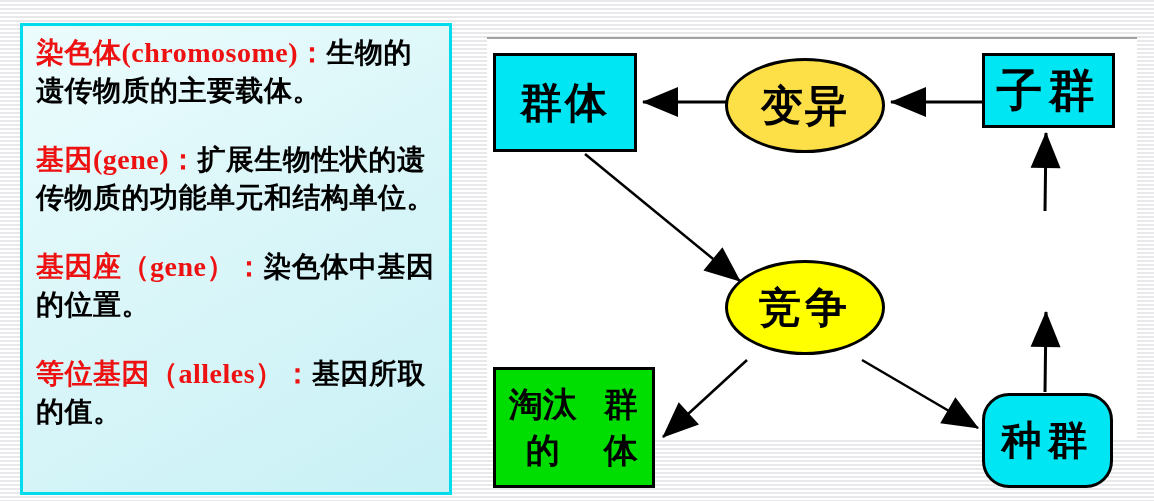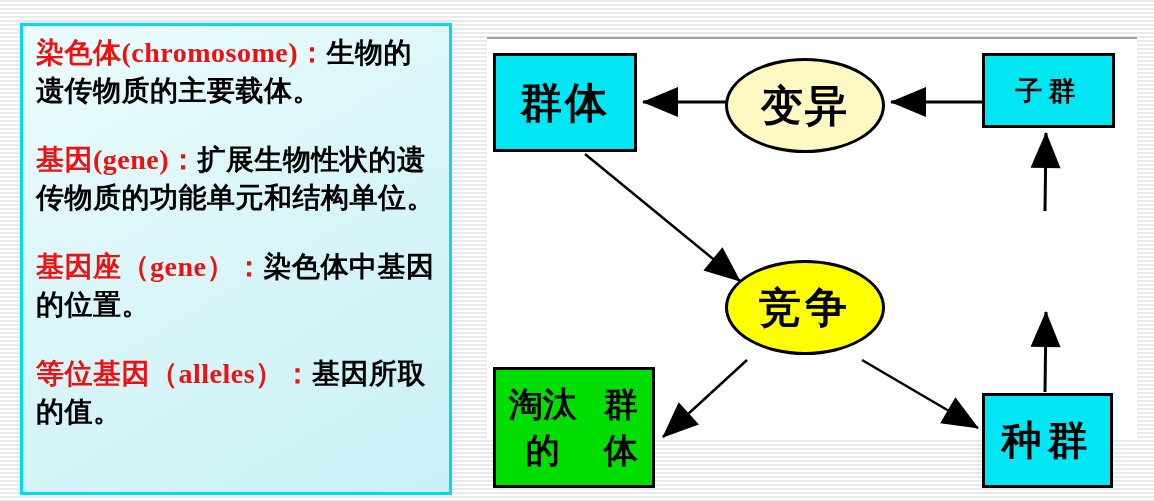--- a/index.html
+++ b/index.html
@@ -28,24 +28,24 @@
   .diagram-panel svg{position:absolute;left:0;top:0;pointer-events:none;}
   .node{
     position:absolute;box-sizing:border-box;border:3px solid #000;
     display:flex;align-items:center;justify-content:center;
     font-weight:bold;color:#000;text-align:center;
     font-family:"Liberation Serif","DejaVu Serif",serif;
   }
   .ellipse{border-radius:50%;}
   .n-population{left:6px;top:14px;width:144px;height:99px;font-size:42px;letter-spacing:3px;}
   .n-variation{left:238px;top:19px;width:160px;height:95px;font-size:42px;letter-spacing:2px;}
-  .n-subgroup{left:495px;top:14px;width:133px;height:75px;font-size:27px;letter-spacing:6px;font-family:Liberation Mono, monospace;}
+  .n-subgroup{left:495px;top:14px;width:133px;height:75px;font-size:46px;letter-spacing:6px;font-family:Liberation Mono, monospace;}
   .n-mating{left:491px;top:173px;width:157px;height:95px;font-size:42px;letter-spacing:2px;}
   .n-competition{left:238px;top:221px;width:160px;height:95px;font-size:42px;letter-spacing:4px;}
-  .n-selected{left:495px;top:354px;width:131px;height:95px;font-size:40px;letter-spacing:6px;}
+  .n-selected{left:495px;top:354px;width:131px;height:95px;font-size:40px;letter-spacing:6px;border-radius:27px;}
   .n-eliminated{left:6px;top:328px;width:162px;height:121px;font-size:34px;line-height:46px;flex-direction:row;}
 </style>
 </head>
 <body>
 
 <div class="defs-panel">
   <p><span class="term">染色体(chromosome)：</span><span>生物的遗传物质的主要载体。</span></p>
   <p><span class="term">基因(gene)：</span><span>扩展生物性状的遗传物质的功能单元和结构单位。</span></p>
   <p><span class="term">基因座（gene）：</span><span>染色体中基因的位置。</span></p>
   <p><span class="term">等位基因（alleles）：</span><span>基因所取的值。</span></p>
@@ -65,21 +65,21 @@
     <line x1="260" y1="321" x2="176" y2="398" stroke="#000" stroke-width="2.5" marker-end="url(#ah)"></line>
     <line x1="375" y1="321" x2="491" y2="389" stroke="#000" stroke-width="2.5" marker-end="url(#ah)"></line>
     <line x1="558" y1="353" x2="559" y2="273" stroke="#000" stroke-width="3" marker-end="url(#ah)"></line>
     <line x1="558" y1="172" x2="559" y2="94" stroke="#000" stroke-width="3" marker-end="url(#ah)"></line>
   </svg>
 
   <div class="node n-population" style="background:#00e6f2">
     <span>群体</span>
   </div>
 
-  <div class="node ellipse n-variation" style="background:#fef9c3">
+  <div class="node ellipse n-variation" style="background:#fde047">
     <span>变异</span>
   </div>
 
   <div class="node n-subgroup" style="background:#00e6f2">
     <span>子群</span>
   </div>
 
 
   <div class="node ellipse n-competition" style="background:#ffff00">
     <span>竞争</span>

